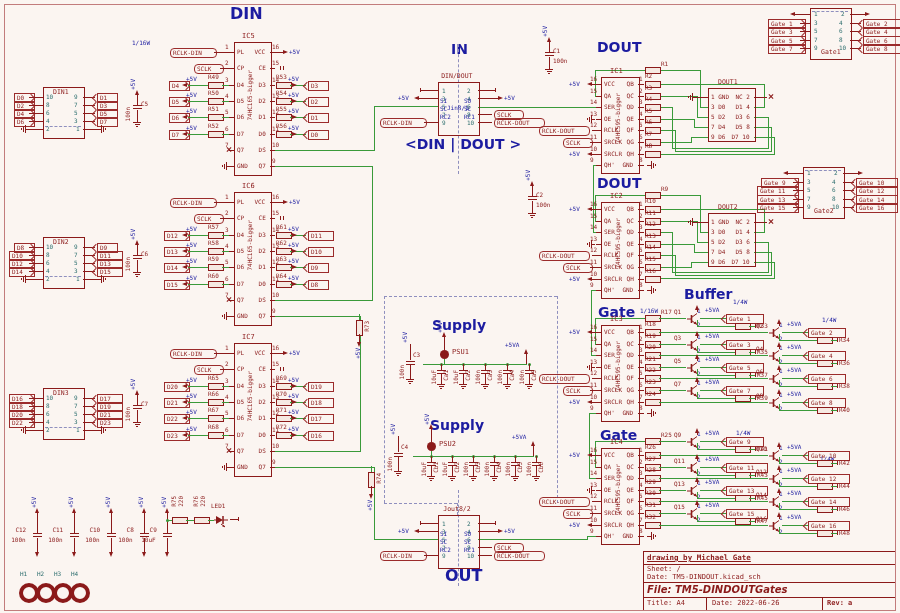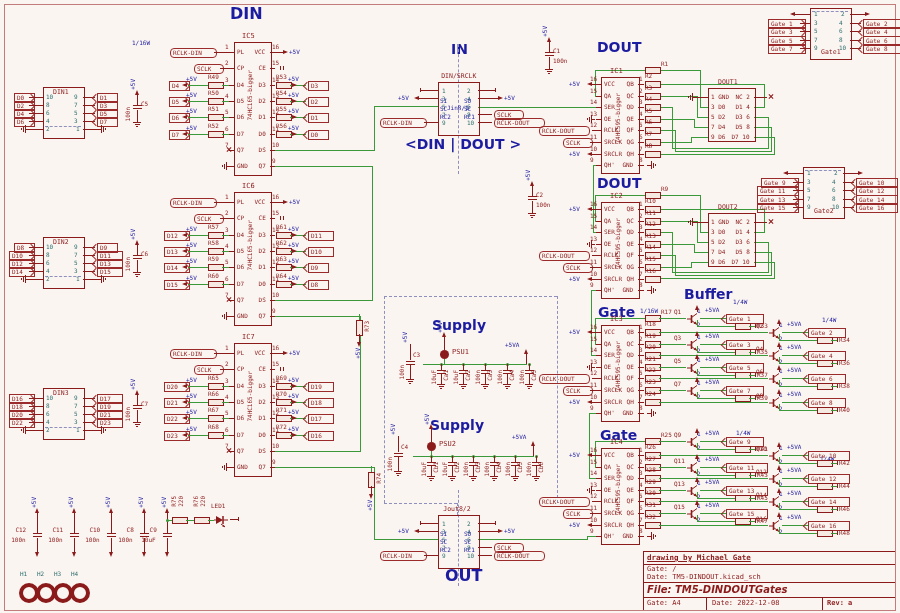--- a/index.html
+++ b/index.html
@@ -1482,21 +1482,21 @@
       <div class="ln" style="left: 768px; top: 221px; width: 6px; height: 1px; background: rgb(139, 26, 26); transform: rotate(-45deg);"></div>
       <div class="t s6" style="left: 711px; top: 229px;">3 D0</div>
       <div class="t s6" style="left: 735.4px; top: 229px;">D1 4</div>
       <div class="t s6" style="left: 711px; top: 239px;">5 D2</div>
       <div class="t s6" style="left: 735.4px; top: 239px;">D3 6</div>
       <div class="t s6" style="left: 711px; top: 249px;">7 D4</div>
       <div class="t s6" style="left: 735.4px; top: 249px;">D5 8</div>
       <div class="t s6" style="left: 711px; top: 259px;">9 D6</div>
       <div class="t s6" style="left: 731.5px; top: 259px;">D7 10</div>
       <div class="box" style="left: 438px; top: 82px; width: 40px; height: 52px;"></div>
-      <div class="t s65" style="left: 441.2px; top: 73px;">DIN/SRCLK</div>
+      <div class="t s65" style="left: 441.2px; top: 73px;">DIN/DOUT</div>
       <div class="t blue s6" style="left: 447px; top: 105px;">Jin8/1</div>
       <div class="t teal s6" style="left: 442px; top: 88px;">1</div>
       <div class="t teal s6" style="left: 467px; top: 88px;">2</div>
       <div class="ln" style="left: 420px; top: 90px; width: 18px; height: 1px; background: rgb(139, 26, 26);"></div>
       <div class="ln" style="left: 420px; top: 88px; width: 1px; height: 4px; background: rgb(139, 26, 26);"></div>
       <div class="ln" style="left: 478px; top: 90px; width: 18px; height: 1px; background: rgb(139, 26, 26);"></div>
       <div class="ln" style="left: 495px; top: 88px; width: 1px; height: 4px; background: rgb(139, 26, 26);"></div>
       <div class="t teal s6" style="left: 442px; top: 96px;">3</div>
       <div class="t teal s6" style="left: 467px; top: 96px;">4</div>
       <div class="t blue s6" style="left: 398px; top: 95px;">+5V</div>
@@ -1870,20 +1870,20 @@
 
   <div>
     <div class="ln" style="left:643px;top:551px;width:252px;height:1px;background:#8b1a1a"></div>
     <div class="ln" style="left:643px;top:551px;width:1px;height:59px;background:#8b1a1a"></div>
     <div class="ln" style="left:643px;top:564px;width:252px;height:1px;background:#8b1a1a"></div>
     <div class="ln" style="left:643px;top:582px;width:252px;height:1px;background:#8b1a1a"></div>
     <div class="ln" style="left:643px;top:597px;width:252px;height:1px;background:#8b1a1a"></div>
     <div class="ln" style="left:706px;top:597px;width:1px;height:13px;background:#8b1a1a"></div>
     <div class="ln" style="left:822px;top:597px;width:1px;height:13px;background:#8b1a1a"></div>
     <div class="t b" style="left:647px;top:554px;font-size:7.5px;text-decoration:underline">drawing by Michael Gate</div>
-    <div class="t" style="left:647px;top:566px">Gate: /</div>
+    <div class="t" style="left:647px;top:566px">Sheet: /</div>
     <div class="t" style="left:647px;top:574px">Date: TM5-DINDOUT.kicad_sch</div>
     <div class="t b i sans" style="left:647px;top:585px;font-size:10px">File: TM5-DINDOUTGates</div>
-    <div class="t" style="left:647px;top:600px">Gate: A4</div>
-    <div class="t" style="left:712px;top:600px">Date: 2022-12-08</div>
+    <div class="t" style="left:647px;top:600px">Title: A4</div>
+    <div class="t" style="left:712px;top:600px">Date: 2022-06-26</div>
     <div class="t b" style="left:827px;top:600px">Rev: a</div>
   </div>
 </div>
 
 </body></html>

